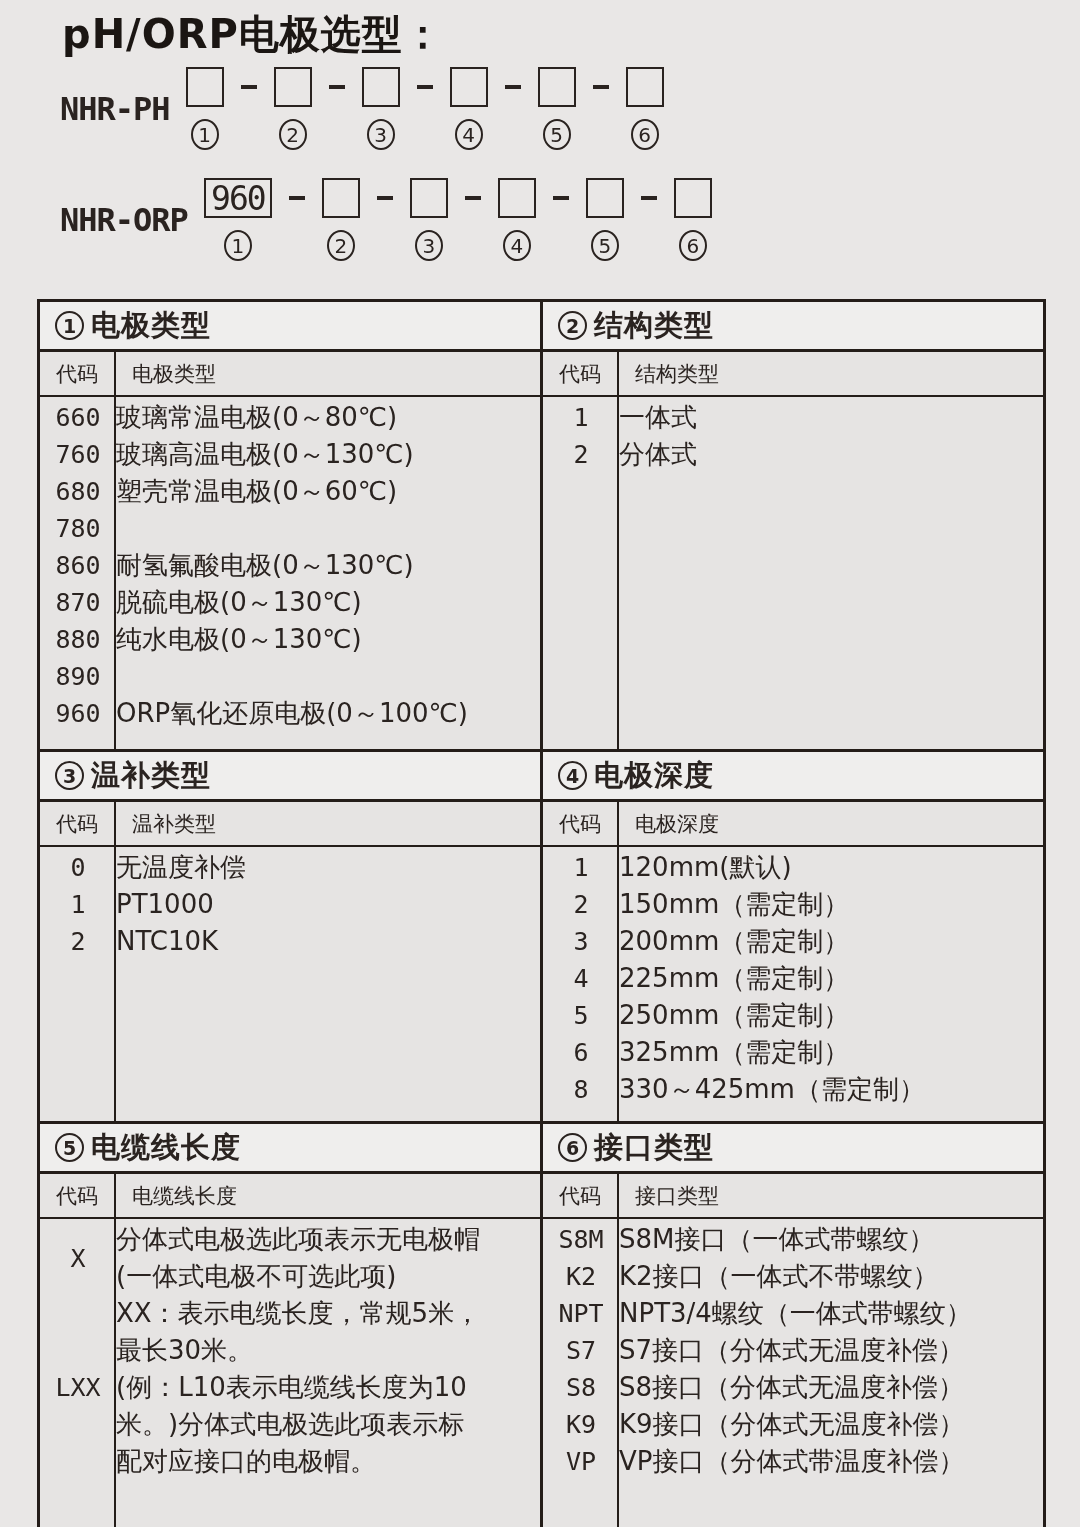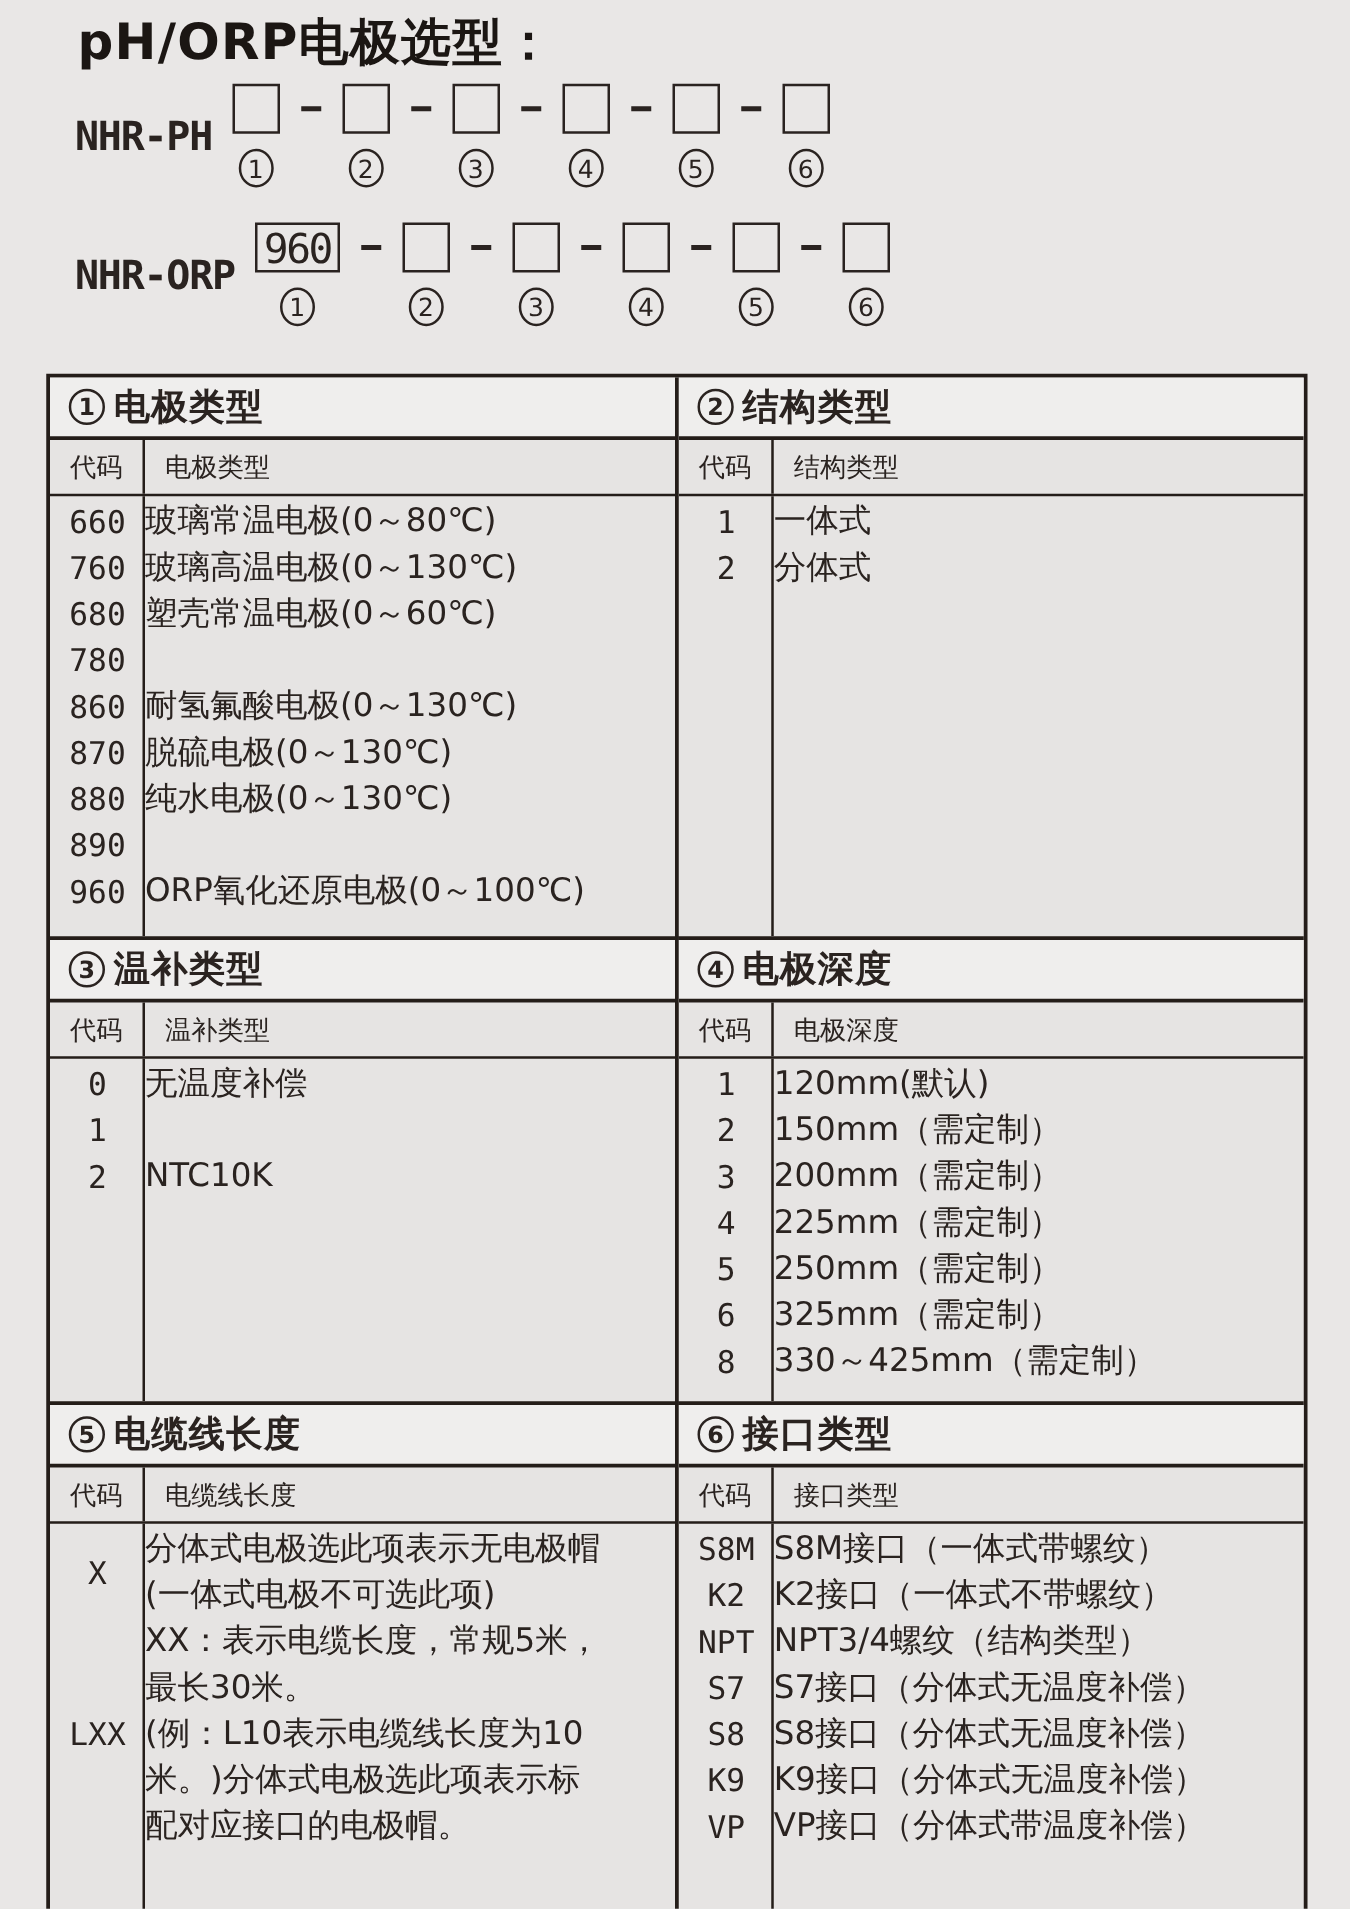--- a/index.html
+++ b/index.html
@@ -311,20 +311,21 @@
       <div class="hcode">代码</div>
       <div class="hdesc">温补类型</div>
     </div>
     <div class="sec-body">
         <div class="trow">
           <div class="tcode">0</div>
           <div class="tdesc">无温度补偿</div>
         </div>
         <div class="trow">
           <div class="tcode">1</div>
+          <div class="tdesc">PT1000</div>
         </div>
         <div class="trow">
           <div class="tcode">2</div>
           <div class="tdesc">NTC10K</div>
         </div>
       </div>
   </section>
 
   <section class="sec bb">
     <div class="sec-header">
@@ -406,21 +407,21 @@
         <div class="trow">
           <div class="tcode">S8M</div>
           <div class="tdesc">S8M接口（一体式带螺纹）</div>
         </div>
         <div class="trow">
           <div class="tcode">K2</div>
           <div class="tdesc">K2接口（一体式不带螺纹）</div>
         </div>
         <div class="trow">
           <div class="tcode">NPT</div>
-          <div class="tdesc">NPT3/4螺纹（结构类型）</div>
+          <div class="tdesc">NPT3/4螺纹（一体式带螺纹）</div>
         </div>
         <div class="trow">
           <div class="tcode">S7</div>
           <div class="tdesc">S7接口（分体式无温度补偿）</div>
         </div>
         <div class="trow">
           <div class="tcode">S8</div>
           <div class="tdesc">S8接口（分体式无温度补偿）</div>
         </div>
         <div class="trow">

